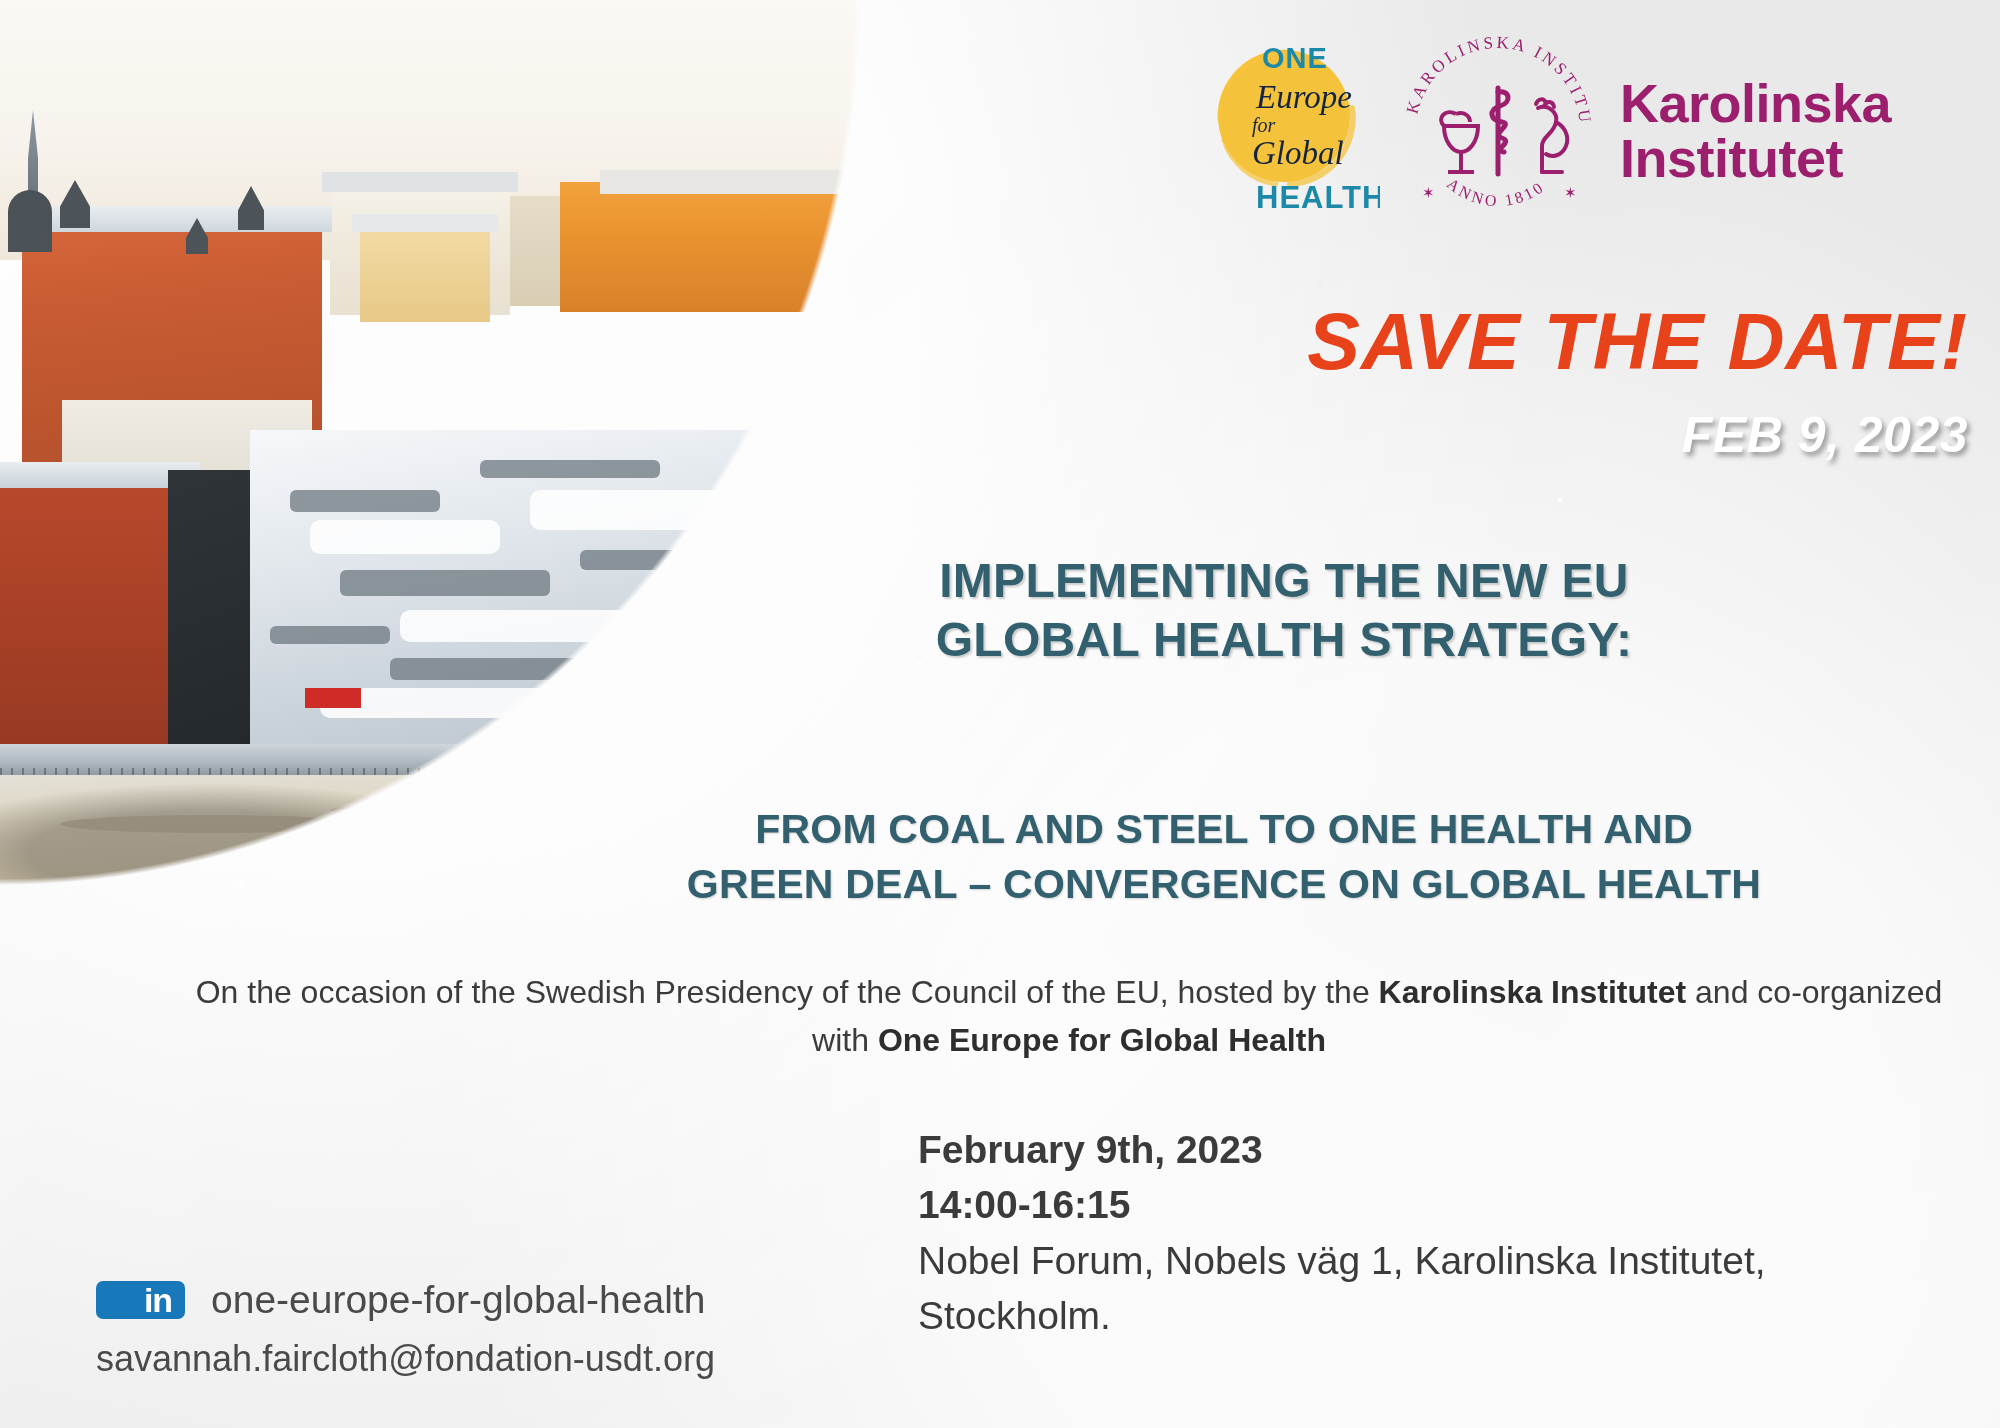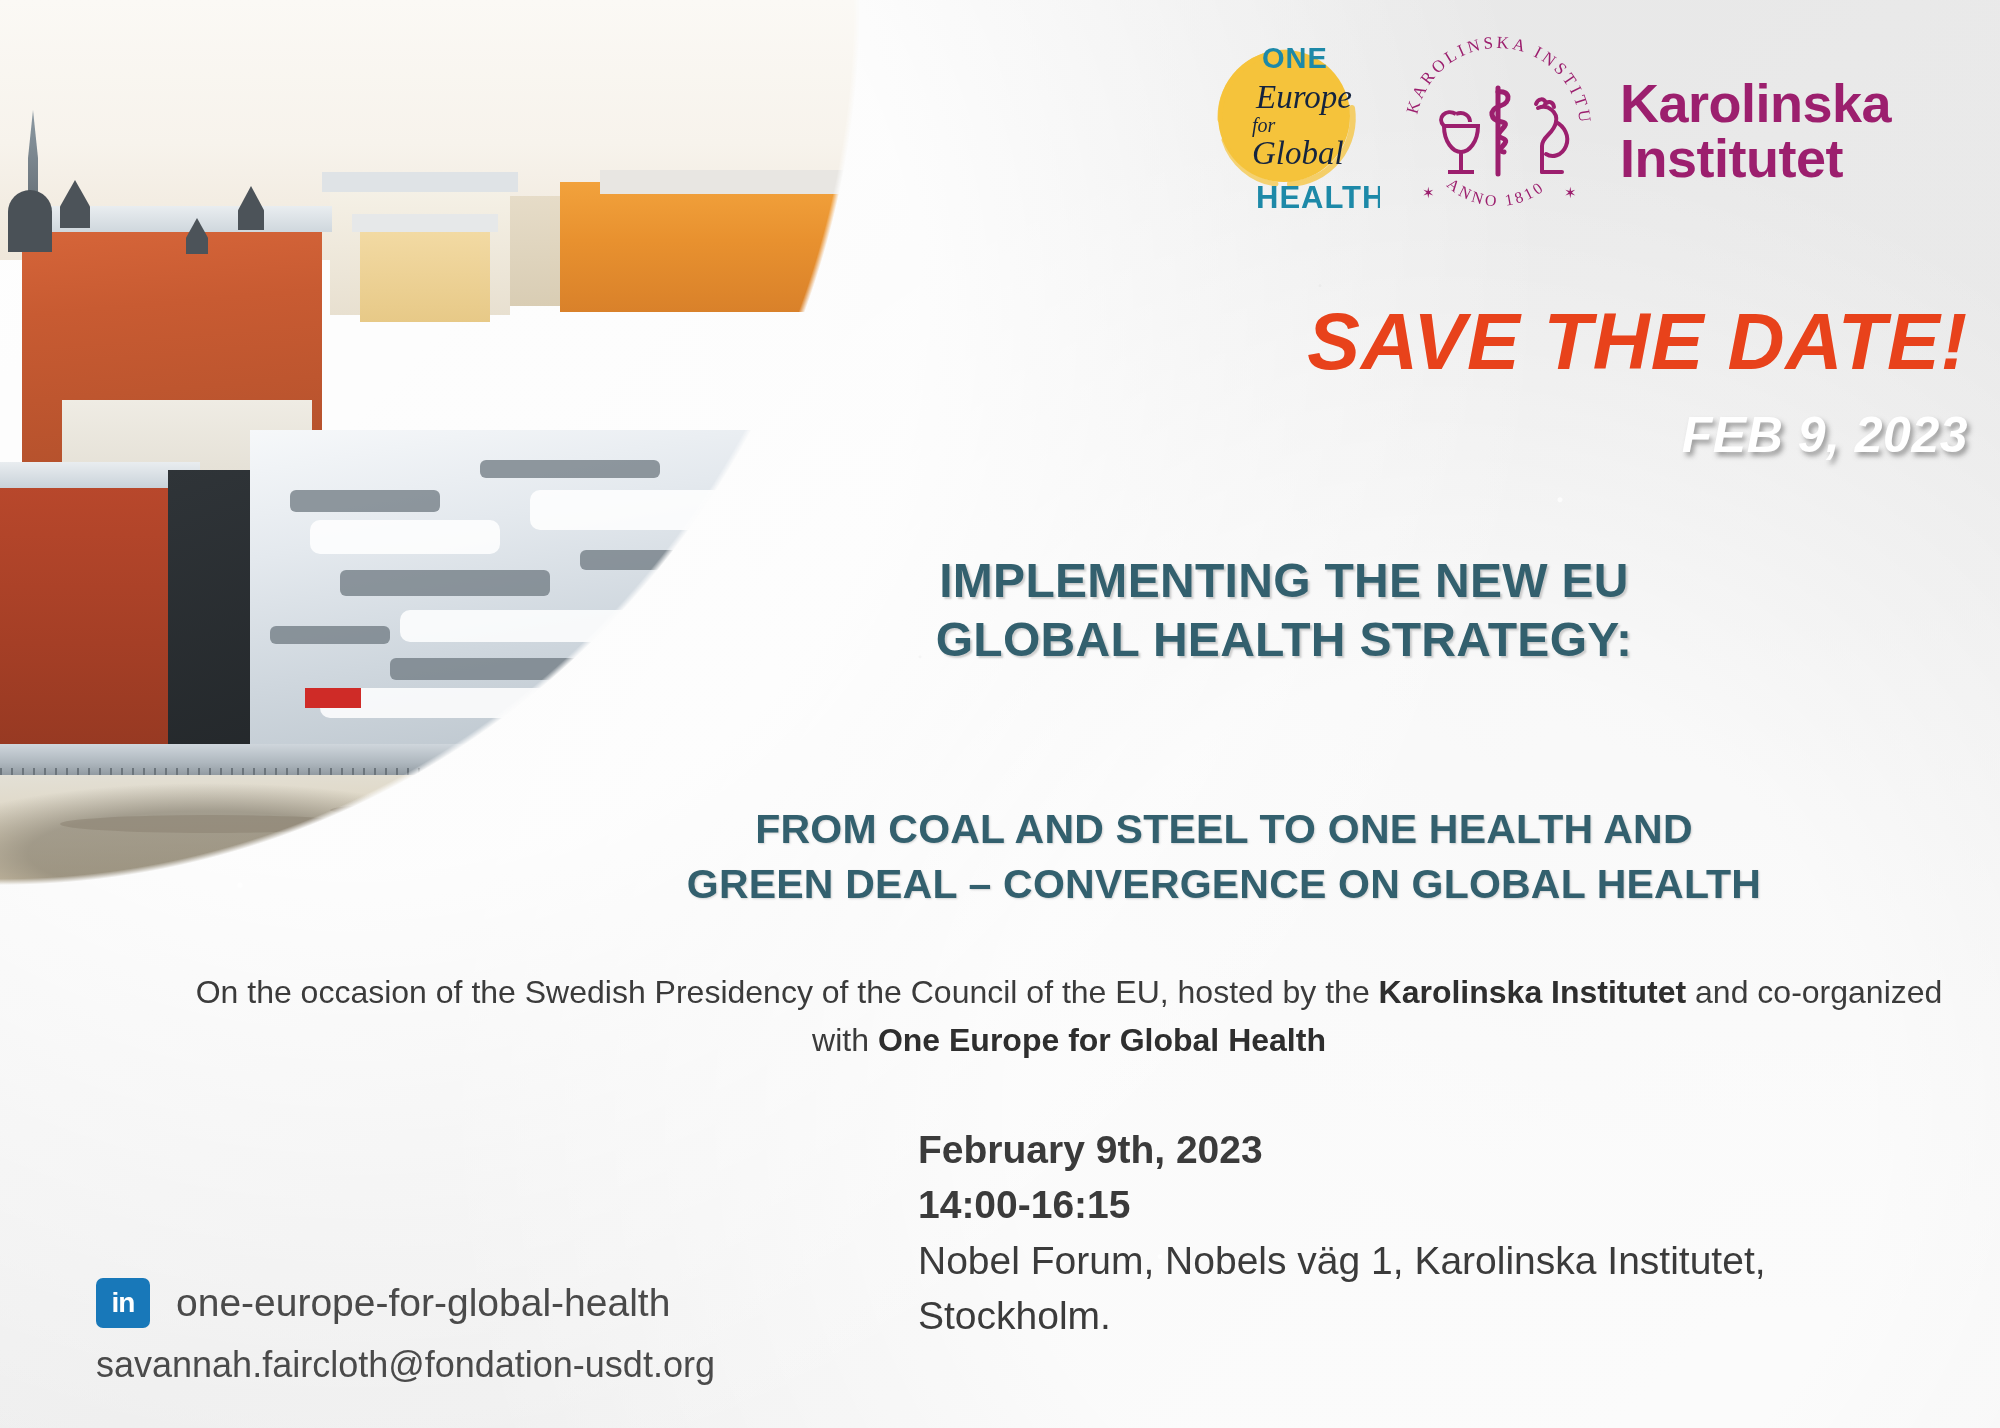--- a/index.html
+++ b/index.html
@@ -159,24 +159,24 @@
   #details{
     position:absolute;z-index:4;right:32px;top:1122px;width:1050px;text-align:left;
     color:#3b3b3b;font-size:39px;line-height:1.42;
   }
   #details .strong{font-weight:bold;}
 
   
   #contact{position:absolute;z-index:4;left:96px;top:1278px;}
   #li-row{display:flex;align-items:center;gap:26px;}
   #li-icon{
-    width:54px;height:50px;background:#1878b9;border-radius:7px;
+    width:54px;height:38px;background:#1878b9;border-radius:7px;
     display:flex;align-items:center;justify-content:center;
-    color:#ffffff;font-weight:bold;font-size:28px;line-height:1;
-    font-family:"Liberation Sans", sans-serif;letter-spacing:-1px;
+    color:#ffffff;font-weight:bold;font-size:34px;line-height:1;
+    font-family:"Liberation Sans", sans-serif;letter-spacing:-1px;padding-left:35px;
   }
   #li-handle{color:#4a4a4a;font-size:39px;}
   #email{margin-top:16px;color:#4a4a4a;font-size:36px;}
 </style>
 </head>
 <body>
 
 <div id="poster">
 
   <div id="photo">

